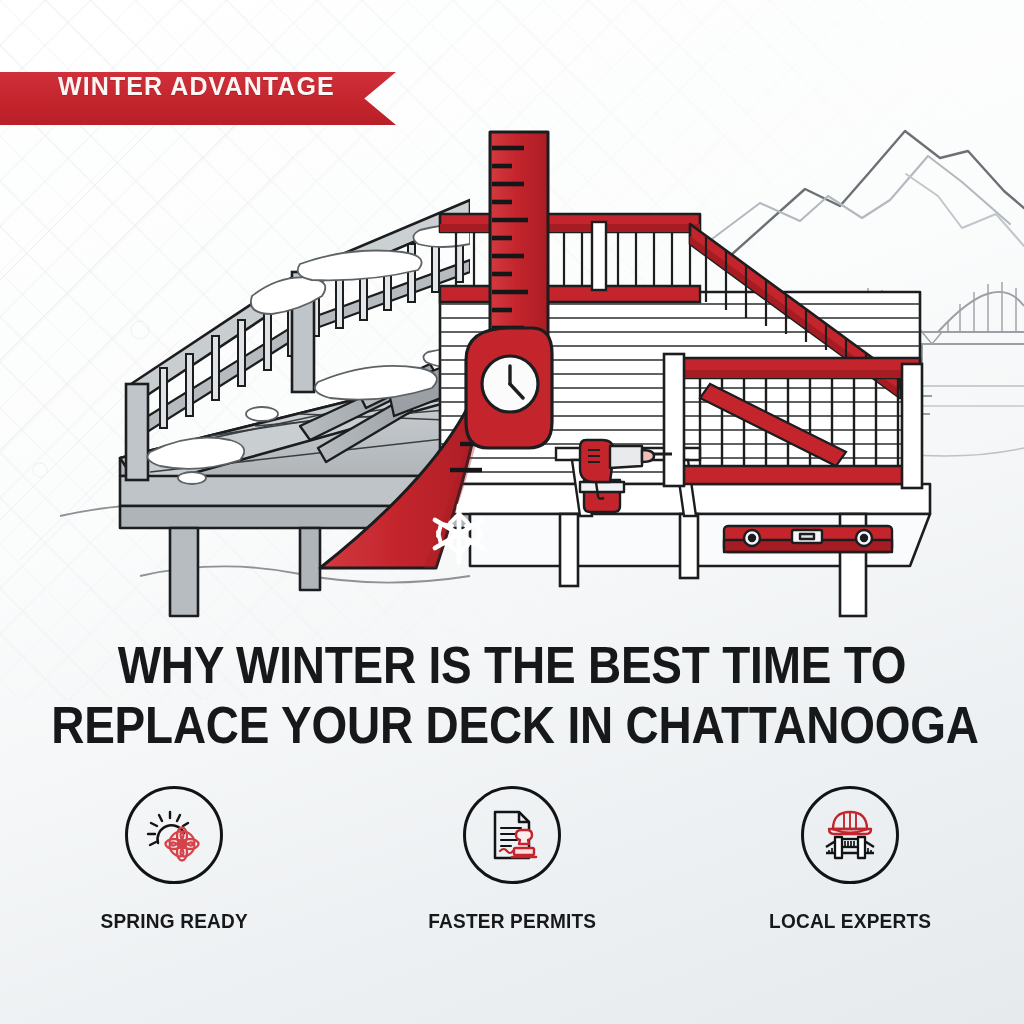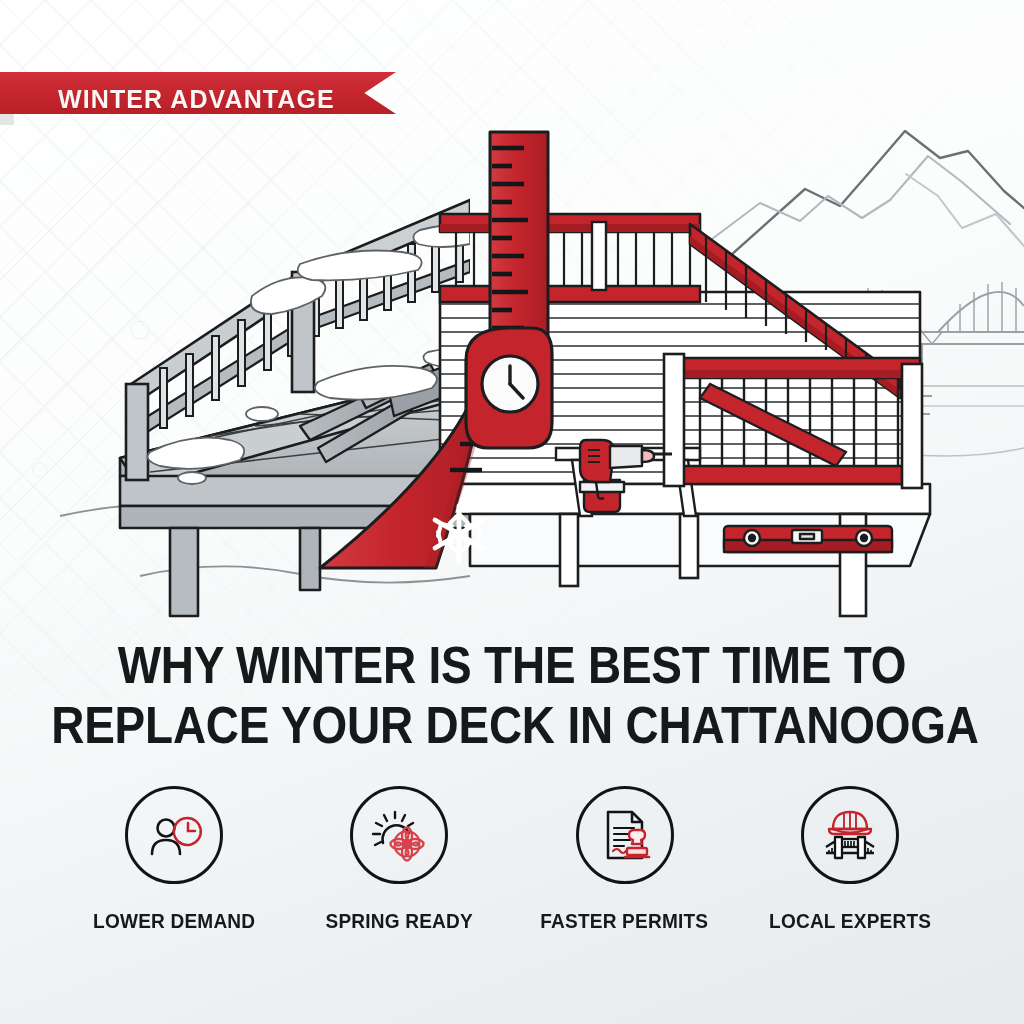--- a/index.html
+++ b/index.html
@@ -26,25 +26,25 @@
     pointer-events: none;
     opacity: .55;
   }
 
   
   #banner {
     position: absolute;
     left: 0;
     top: 72px;
     width: 396px;
-    height: 42px;
+    height: 53px;
     background: linear-gradient(180deg, #d0303a 0%, #c4252d 55%, #b81f27 100%);
     clip-path: polygon(0 0, 100% 0, 92% 50%, 100% 100%, 0 100%);
     display: flex;
-    align-items: flex-end;
+    align-items: flex-start;
     box-shadow: 0 1px 3px rgba(0,0,0,.10);
   }
   #banner-notch {
     position: absolute;
     left: 0; top: 72px;
     width: 14px; height: 53px;
     background: rgba(0,0,0,.10);
   }
   #banner-label {
     color: #fdf6f5;
@@ -438,34 +438,20 @@
     </g>
   </svg>
 
   <div id="headline">
     <span class="hl-line">WHY WINTER IS THE BEST TIME TO</span>
     <span class="hl-line">REPLACE YOUR DECK IN CHATTANOOGA</span>
   </div>
 
   <div id="benefits">
 
-    <div class="benefit">
-      <div class="benefit-circle">
-        <svg width="62" height="62" viewBox="0 0 62 62" fill="none">
-          <circle cx="23" cy="24" r="8.5" stroke="#121315" stroke-width="2.6"></circle>
-          <path d="M9 50 Q9 36 23 36 Q37 36 37 50" stroke="#121315" stroke-width="2.6" stroke-linecap="round"></path>
-          <path d="M44 14 A13.5 13.5 0 1 1 32 33 A13.5 13.5 0 0 1 44 14" stroke="#c4252d" stroke-width="2.5" stroke-linecap="round"></path>
-          <g stroke="#c4252d" stroke-width="2.5" stroke-linecap="round">
-            <path d="M45 19 V27"></path>
-            <path d="M45 27 H52"></path>
-          </g>
-        </svg>
-      </div>
-      <div class="benefit-label">LOWER DEMAND</div>
-    </div>
 
     <div class="benefit">
       <div class="benefit-circle">
         <svg width="64" height="64" viewBox="0 0 64 64" fill="none">
           <path d="M16 40 A14 14 0 0 1 42 30" stroke="#121315" stroke-width="2.5" stroke-linecap="round"></path>
           <g stroke="#121315" stroke-width="2.4" stroke-linecap="round">
             <path d="M28 9 V15"></path>
             <path d="M38 12 L35 18"></path>
             <path d="M17 12 L20 18"></path>
             <path d="M9 20 L15 23"></path>

